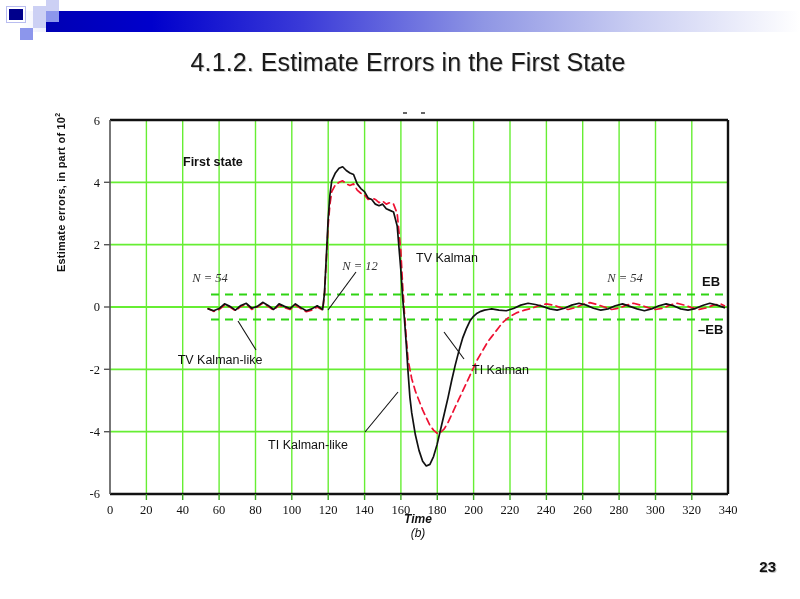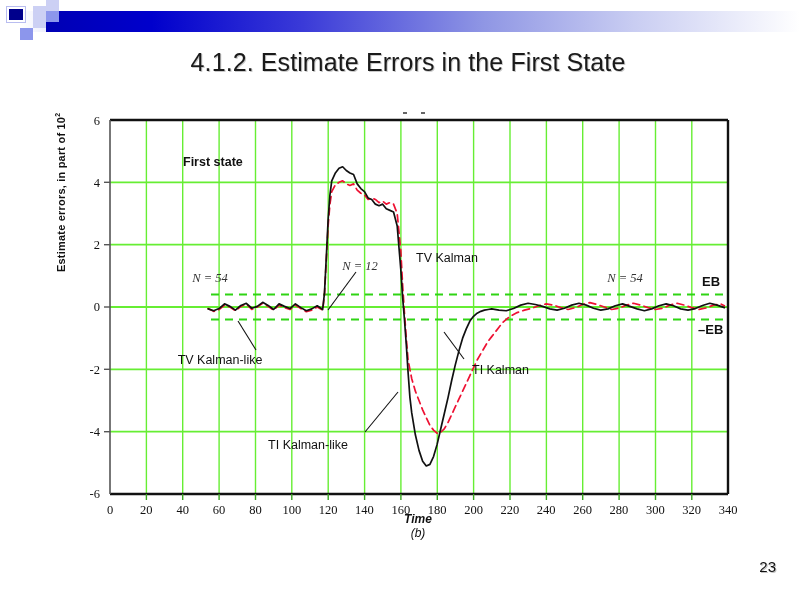--- a/index.html
+++ b/index.html
@@ -21,21 +21,21 @@
   .sq-outline{border:1px solid #b9bdf0;box-sizing:border-box;}
   .leftfade{position:absolute;left:0;top:11px;width:54px;height:21px;
     background:linear-gradient(to right,#ffffff 0%,#ffffff 38%,#e7e9fb 100%);}
   
   #title{
     position:absolute;left:8px;top:48px;width:800px;text-align:center;
     font-size:25px;color:#1a1a1a;letter-spacing:.1px;
     text-shadow:1px 1px 0 #c9c9c9;
   }
   
-  #pagenum{position:absolute;right:24px;top:558px;font-size:15px;font-weight:normal;color:#111;
+  #pagenum{position:absolute;right:24px;top:558px;font-size:15px;font-weight:bold;color:#111;
     text-shadow:1px 1px 0 #c2c2c2;}
   
   #figure{position:absolute;left:60px;top:104px;width:700px;height:450px;}
   #fig-svg{display:block;}
   .ylabel{
     position:absolute;left:-6px;top:168px;
     transform:rotate(-90deg);transform-origin:left top;
     font-size:11px;font-weight:bold;color:#111;white-space:nowrap;
     letter-spacing:.2px;
   }

